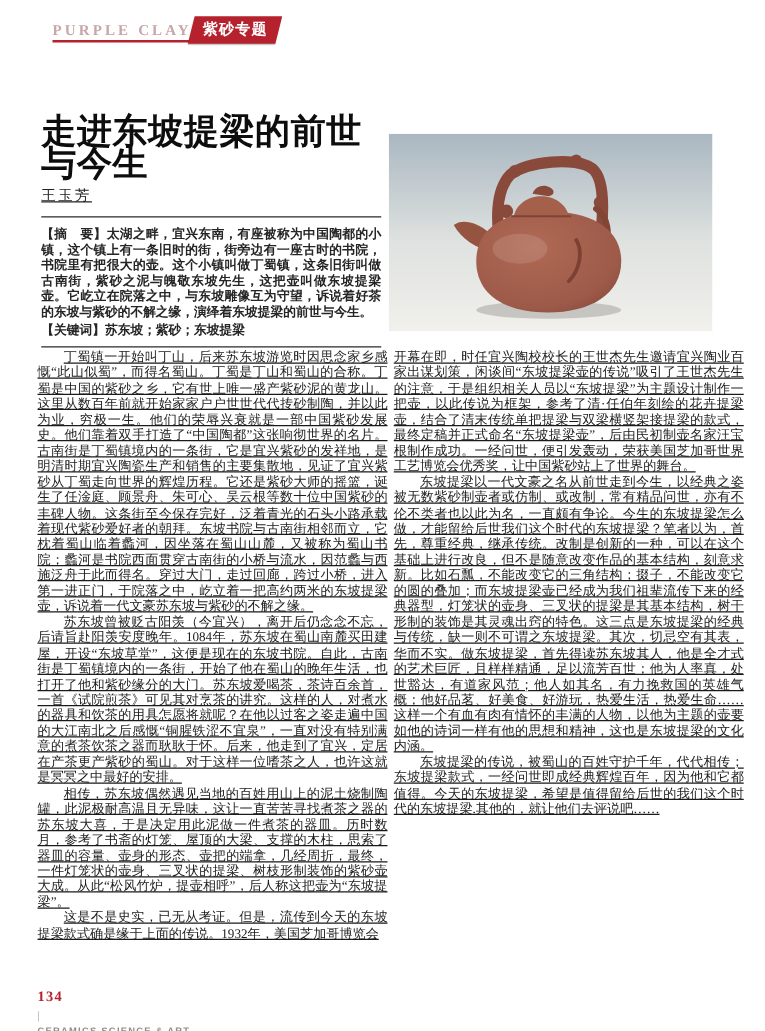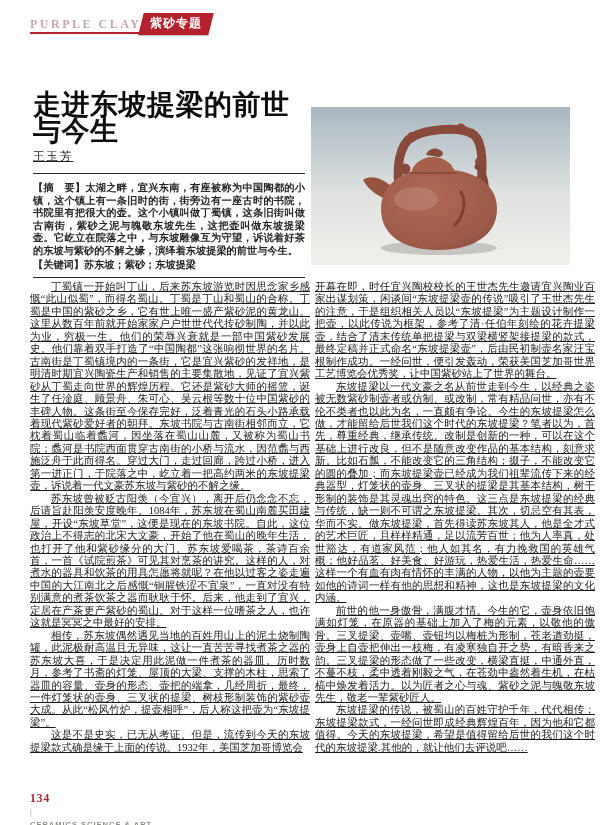--- a/index.html
+++ b/index.html
@@ -15,20 +15,21 @@
 
   
   .brand { position:absolute; left:30px; top:13px; display:flex; align-items:flex-end; }
   .brand-en {
     font-family:"Liberation Serif",serif;
     font-size:12px; font-weight:bold; letter-spacing:2.5px;
     color:#c9a6a8;
     border-bottom:2.5px solid #b5222d;
     padding:0 4px 1px 0;
     line-height:14px;
+    margin-left:12px;
   }
   .brand-badge {
     background:#b5222d; color:#fff;
     font-family:"Liberation Sans","DejaVu Sans",sans-serif;
     font-size:12px; font-weight:bold;
     padding:2px 9px 3px;
     transform:skewX(-14deg);
     margin-left:-4px; margin-bottom:-1px;
     box-shadow:0 1px 1px rgba(0,0,0,.25);
   }
@@ -140,29 +141,28 @@
       <path d="M115,48 C117,42 124,40 129,43 C133,45 133,49 128,50 Z" fill="#8a4a3b"></path>
       <path d="M98,66 L146,66" stroke="#7e4336" stroke-width="1.5"></path>
 
       <path d="M150,85 C156,95 152,110 144,118" fill="none" stroke="#7c4133" stroke-width="3" stroke-linecap="round"></path>
       <ellipse cx="105" cy="92" rx="22" ry="12" fill="rgba(255,255,255,0.12)"></ellipse>
     </svg>
   </div>
 
   <div class="col col-left">
     <p>丁蜀镇一开始叫丁山，后来苏东坡游览时因思念家乡感慨“此山似蜀”，而得名蜀山。丁蜀是丁山和蜀山的合称。丁蜀是中国的紫砂之乡，它有世上唯一盛产紫砂泥的黄龙山。这里从数百年前就开始家家户户世世代代抟砂制陶，并以此为业，穷极一生。他们的荣辱兴衰就是一部中国紫砂发展史。他们靠着双手打造了“中国陶都”这张响彻世界的名片。古南街是丁蜀镇境内的一条街，它是宜兴紫砂的发祥地，是明清时期宜兴陶瓷生产和销售的主要集散地，见证了宜兴紫砂从丁蜀走向世界的辉煌历程。它还是紫砂大师的摇篮，诞生了任淦庭、顾景舟、朱可心、吴云根等数十位中国紫砂的丰碑人物。这条街至今保存完好，泛着青光的石头小路承载着现代紫砂爱好者的朝拜。东坡书院与古南街相邻而立，它枕着蜀山临着蠡河，因坐落在蜀山山麓，又被称为蜀山书院；蠡河是书院西面贯穿古南街的小桥与流水，因范蠡与西施泛舟于此而得名。穿过大门，走过回廊，跨过小桥，进入第一进正门，于院落之中，屹立着一把高约两米的东坡提梁壶，诉说着一代文豪苏东坡与紫砂的不解之缘。</p>
-    <p>苏东坡曾被贬古阳羡（今宜兴），离开后仍念念不忘，后请旨赴阳羡安度晚年。1084年，苏东坡在蜀山南麓买田建屋，开设“东坡草堂”，这便是现在的东坡书院。自此，这位政治上不得志的北宋大文豪，开始了他在蜀山的晚年生活，也打开了他和紫砂缘分的大门。苏东坡爱喝茶，茶诗百余首，一首《试院煎茶》可见其对烹茶的讲究。这样的人，对煮水的器具和饮茶的用具怎愿将就呢？在他以过客之姿走遍中国的大江南北之后感慨“铜腥铁涩不宜泉”，一直对没有特别满意的煮茶饮茶之器而耿耿于怀。后来，他走到了宜兴，定居在产茶更产紫砂的蜀山。对于这样一位嗜茶之人，也许这就是冥冥之中最好的安排。</p>
+    <p>苏东坡曾被贬古阳羡（今宜兴），离开后仍念念不忘，后请旨赴阳羡安度晚年。1084年，苏东坡在蜀山南麓买田建屋，开设“东坡草堂”，这便是现在的东坡书院。自此，古南街是丁蜀镇境内的一条街，开始了他在蜀山的晚年生活，也打开了他和紫砂缘分的大门。苏东坡爱喝茶，茶诗百余首，一首《试院煎茶》可见其对烹茶的讲究。这样的人，对煮水的器具和饮茶的用具怎愿将就呢？在他以过客之姿走遍中国的大江南北之后感慨“铜腥铁涩不宜泉”，一直对没有特别满意的煮茶饮茶之器而耿耿于怀。后来，他走到了宜兴，定居在产茶更产紫砂的蜀山。对于这样一位嗜茶之人，也许这就是冥冥之中最好的安排。</p>
     <p>相传，苏东坡偶然遇见当地的百姓用山上的泥土烧制陶罐，此泥极耐高温且无异味，这让一直苦苦寻找煮茶之器的苏东坡大喜，于是决定用此泥做一件煮茶的器皿。历时数月，参考了书斋的灯笼、屋顶的大梁、支撑的木柱，思索了器皿的容量、壶身的形态、壶把的端拿，几经周折，最终，一件灯笼状的壶身、三叉状的提梁、树枝形制装饰的紫砂壶大成。从此“松风竹炉，提壶相呼”，后人称这把壶为“东坡提梁”。</p>
     <p>这是不是史实，已无从考证。但是，流传到今天的东坡提梁款式确是缘于上面的传说。1932年，美国芝加哥博览会</p>
   </div>
 
   <div class="col col-right">
     <p class="no-indent">开幕在即，时任宜兴陶校校长的王世杰先生邀请宜兴陶业百家出谋划策，闲谈间“东坡提梁壶的传说”吸引了王世杰先生的注意，于是组织相关人员以“东坡提梁”为主题设计制作一把壶，以此传说为框架，参考了清·任伯年刻绘的花卉提梁壶，结合了清末传统单把提梁与双梁横竖架接提梁的款式，最终定稿并正式命名“东坡提梁壶”，后由民初制壶名家汪宝根制作成功。一经问世，便引发轰动，荣获美国芝加哥世界工艺博览会优秀奖，让中国紫砂站上了世界的舞台。</p>
     <p>东坡提梁以一代文豪之名从前世走到今生，以经典之姿被无数紫砂制壶者或仿制、或改制，常有精品问世，亦有不伦不类者也以此为名，一直颇有争论。今生的东坡提梁怎么做，才能留给后世我们这个时代的东坡提梁？笔者以为，首先，尊重经典，继承传统。改制是创新的一种，可以在这个基础上进行改良，但不是随意改变作品的基本结构，刻意求新。比如石瓢，不能改变它的三角结构；掇子，不能改变它的圆的叠加；而东坡提梁壶已经成为我们祖辈流传下来的经典器型，灯笼状的壶身、三叉状的提梁是其基本结构，树干形制的装饰是其灵魂出窍的特色。这三点是东坡提梁的经典与传统，缺一则不可谓之东坡提梁。其次，切忌空有其表，华而不实。做东坡提梁，首先得读苏东坡其人，他是全才式的艺术巨匠，且样样精通，足以流芳百世；他为人率真，处世豁达，有道家风范；他人如其名，有力挽救国的英雄气概；他好品茗、好美食、好游玩，热爱生活，热爱生命……这样一个有血有肉有情怀的丰满的人物，以他为主题的壶要如他的诗词一样有他的思想和精神，这也是东坡提梁的文化内涵。</p>
-    <p>前世的他一身傲骨，满腹才情。今生的它，壶身依旧饱满如灯笼，在原器的基础上加入了梅的元素，以敬他的傲骨。三叉提梁、壶嘴、壶钮均以梅桩为形制，苍老遒劲挺，壶身上自壶把伸出一枝梅，有凌寒独自开之势，有暗香来之韵。三叉提梁的形态做了一些改变，横梁直挺，中通外直，不蔓不枝，柔中透着刚毅之气，在苍劲中盎然着生机，在枯槁中焕发着活力。以为匠者之心与魂、紫砂之泥与魄敬东坡先生，敬老一辈紫砂匠人。</p>
     <p>东坡提梁的传说，被蜀山的百姓守护千年，代代相传；东坡提梁款式，一经问世即成经典辉煌百年，因为他和它都值得。今天的东坡提梁，希望是值得留给后世的我们这个时代的东坡提梁.其他的，就让他们去评说吧……</p>
   </div>
 
   <div class="footer-caption">
     <span class="page-num">134</span>
     <span class="caption-divider">|</span>
     <span class="journal-caption">CERAMICS  SCIENCE &amp; ART</span>
   </div>
 
 </div>

